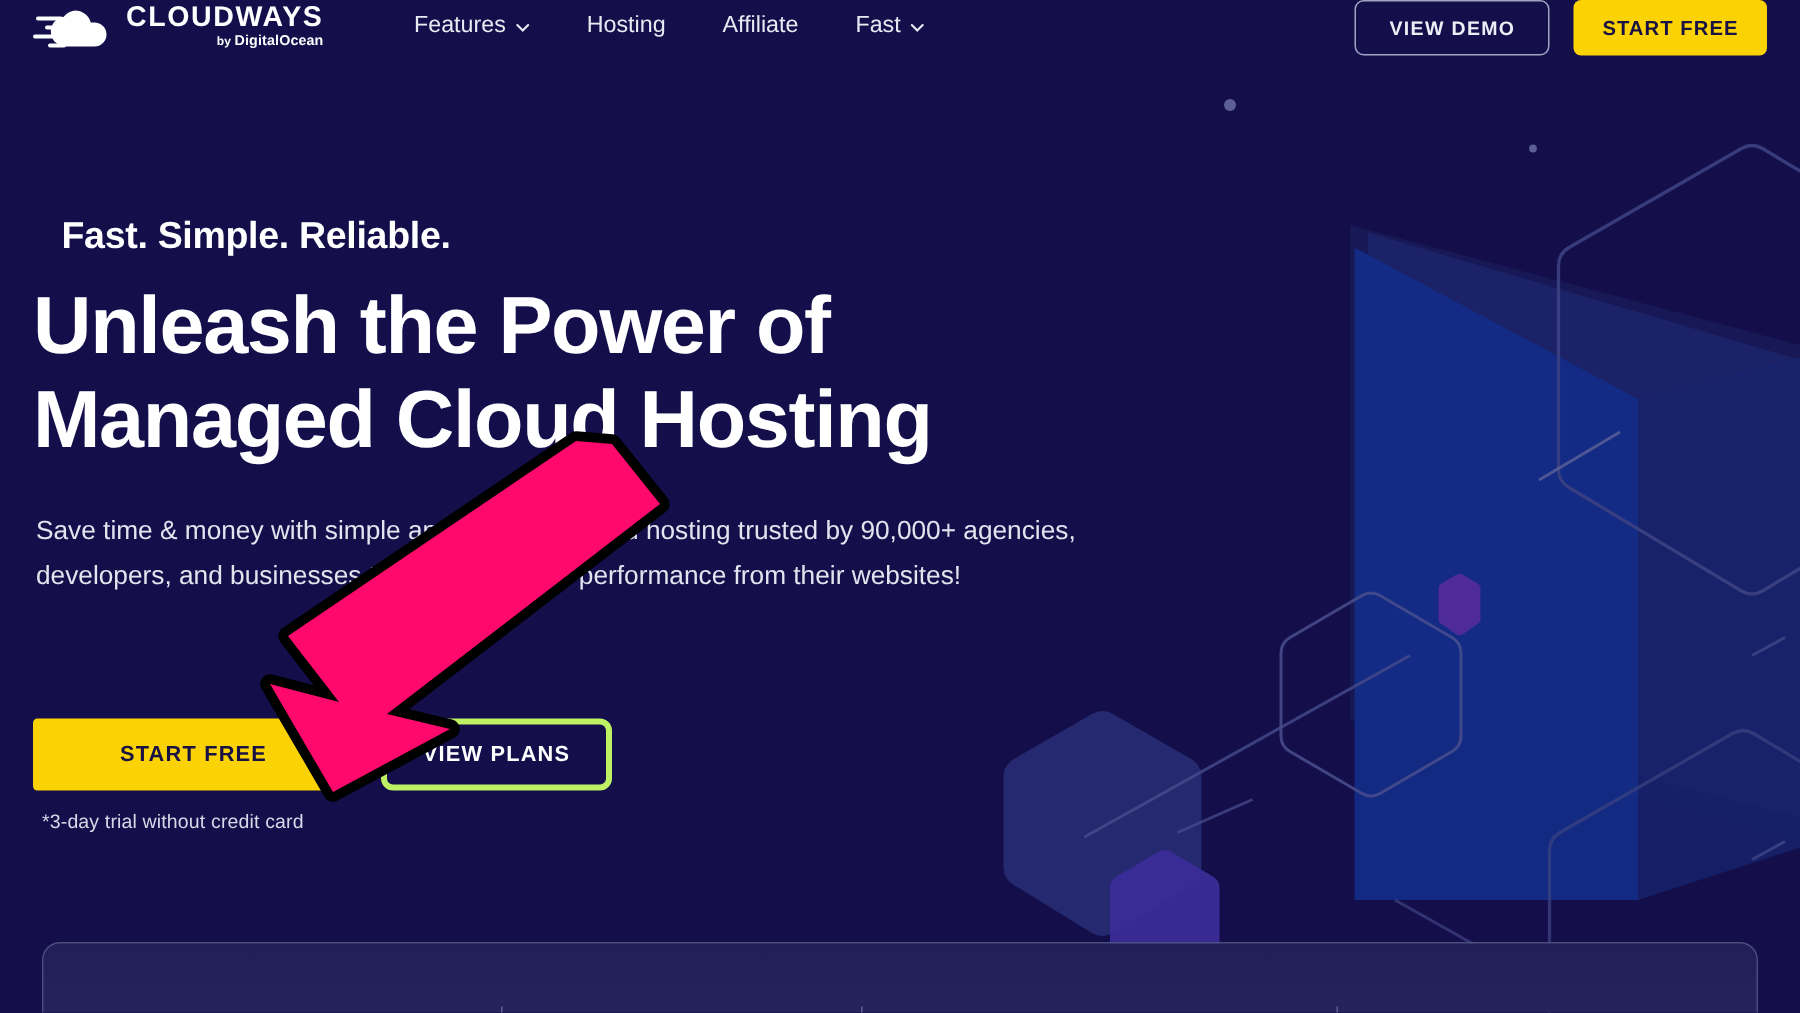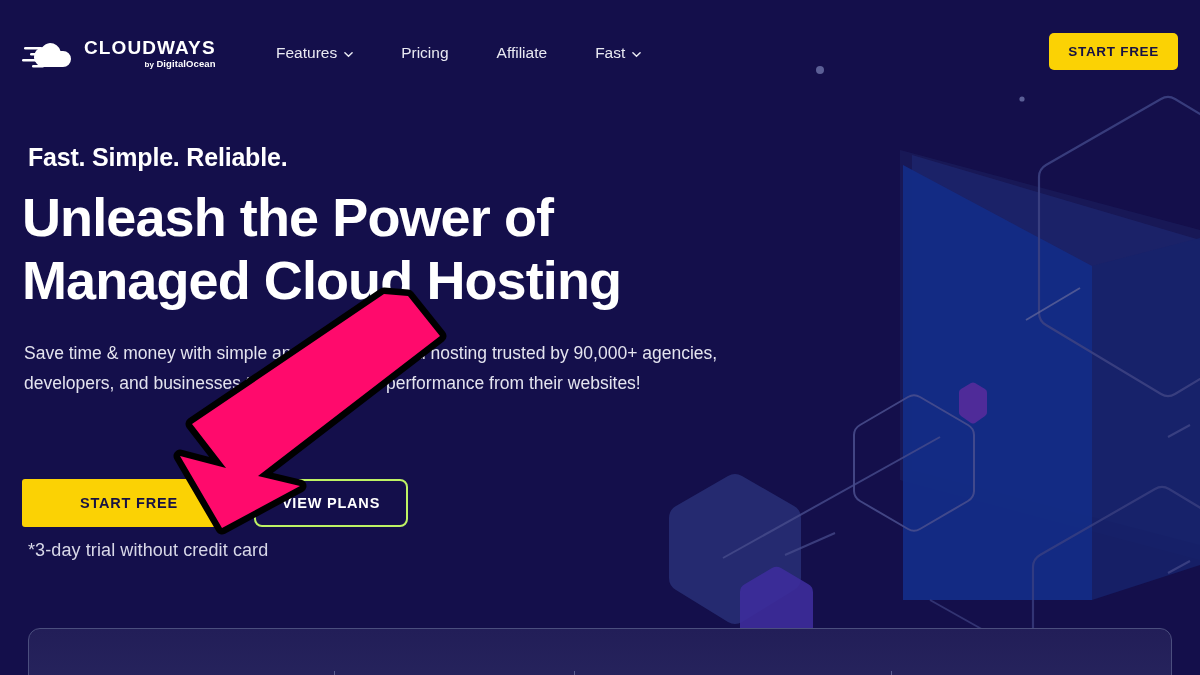--- a/index.html
+++ b/index.html
@@ -11,36 +11,36 @@
     position:relative;
     -webkit-font-smoothing:antialiased;
   }
 
   
   #bg-decor { position:absolute; inset:0; overflow:hidden; z-index:0; pointer-events:none; }
 
   
   #site-header{
     position:absolute; top:0; left:0; width:1200px; height:70px;
-    display:flex; align-items:flex-end; z-index:20;
+    display:flex; align-items:flex-start; z-index:20;
   }
   #brand{ display:flex; align-items:center; margin-left:22px; width:190px; }
   #brand-logo-mark{ width:56px; height:34px; flex:0 0 auto; }
   #brand-wordmark{ margin-left:6px; line-height:1; }
   #brand-name{
     display:block; color:#fff; font-size:19px; font-weight:700;
     letter-spacing:1.1px;
   }
   #brand-sub{
     display:block; text-align:right; color:#fff; font-size:9.5px;
     font-weight:700; letter-spacing:.1px; margin-top:2px;
   }
   #brand-sub .by{ font-weight:700; font-size:8px; }
 
-  #primary-nav{ display:flex; align-items:center; margin-left:48px; gap:16px; }
+  #primary-nav{ display:flex; align-items:center; margin-left:48px; gap:6px; }
   .nav-item{
     display:flex; align-items:center; gap:7px;
     color:#E9E9F2; font-size:15.5px; font-weight:400;
     padding:8px 16px; cursor:pointer; white-space:nowrap;
   }
   .chev{ width:9px; height:9px; flex:0 0 auto; margin-top:2px; }
 
   #header-actions{ margin-left:auto; margin-right:22px; display:flex; align-items:center; gap:16px; }
   #view-demo-button{
     border:1px solid #9FA3C4; border-radius:6px; background:transparent;
@@ -49,46 +49,46 @@
   }
   #header-start-free-button{
     border:0; border-radius:5px; background:#FBD204;
     color:#171243; font-size:13.5px; font-weight:700; letter-spacing:.7px;
     padding:11px 19px; cursor:pointer; font-family:inherit;
   }
 
   
   #hero{ position:absolute; top:0; left:0; width:1200px; height:600px; z-index:10; }
   #hero-eyebrow{
-    position:absolute; left:28px; top:143px;
+    position:absolute; left:41px; top:143px;
     color:#FFFFFF; font-size:25px; font-weight:600; letter-spacing:-.2px;
   }
   #hero-title{
     position:absolute; left:22px; top:186px; width:720px;
     color:#FFFFFF; font-size:54px; font-weight:700; line-height:1.16;
     letter-spacing:-.9px;
   }
   #hero-description{
     position:absolute; left:24px; top:338px; width:748px;
     color:#E4E4EF; font-size:17.5px; font-weight:400; line-height:1.72;
   }
   #hero-cta-row{ position:absolute; left:22px; top:479px; display:flex; align-items:center; gap:18px; }
   #hero-start-free-button{
     border:0; border-radius:3px; background:#FBD204;
     color:#171243; font-size:14.5px; font-weight:700; letter-spacing:.8px;
     width:214px; height:48px; cursor:pointer; font-family:inherit;
   }
   #hero-view-plans-button{
-    border:2px solid #bef264; border-radius:8px; background:transparent;
+    border:4px solid #bef264; border-radius:8px; background:transparent;
     color:#FFFFFF; font-size:14.5px; font-weight:700; letter-spacing:.8px;
     width:154px; height:48px; cursor:pointer; font-family:inherit;
   }
   #hero-trial-note{
     position:absolute; left:28px; top:540px;
-    color:#D8D8E8; font-size:18px; font-weight:500; letter-spacing:.1px;
+    color:#D8D8E8; font-size:13px; font-weight:500; letter-spacing:.1px;
   }
 
   
   #annotation-arrow{ position:absolute; left:140px; top:280px; width:310px; height:260px; z-index:30; pointer-events:none; }
 
   
   #bottom-card{
     position:absolute; left:28px; top:628px; width:1144px; height:120px;
     border:1px solid #4B4E7E; border-top-left-radius:12px; border-top-right-radius:12px;
     background:linear-gradient(180deg,#221E58 0%, #2B2A62 100%);
@@ -144,34 +144,35 @@
   </div>
 
   <nav id="primary-nav">
     <div class="nav-item">
       <span>Features</span>
       <svg class="chev" viewBox="0 0 10 10">
           <path d="M1 3 L5 7 L9 3" fill="none" stroke="#E9E9F2" stroke-width="1.6" stroke-linecap="round"></path>
         </svg>
     </div>
     <div class="nav-item">
-      <span>Pricing</span>
+      <span>Hosting</span>
     </div>
     <div class="nav-item">
       <span>Affiliate</span>
     </div>
     <div class="nav-item">
       <span>Fast</span>
       <svg class="chev" viewBox="0 0 10 10">
           <path d="M1 3 L5 7 L9 3" fill="none" stroke="#E9E9F2" stroke-width="1.6" stroke-linecap="round"></path>
         </svg>
     </div>
   </nav>
 
   <div id="header-actions">
+    <button id="view-demo-button">VIEW DEMO</button>
     <button id="header-start-free-button">START FREE</button>
   </div>
 </header>
 
 <section id="hero">
   <div id="hero-eyebrow">Fast. Simple. Reliable.</div>
   <h1 id="hero-title">Unleash the Power of Managed Cloud Hosting</h1>
   <p id="hero-description">Save time &amp; money with simple and managed cloud hosting trusted by 90,000+ agencies, developers, and businesses that demand high performance from their websites!</p>
 
   <div id="hero-cta-row">

